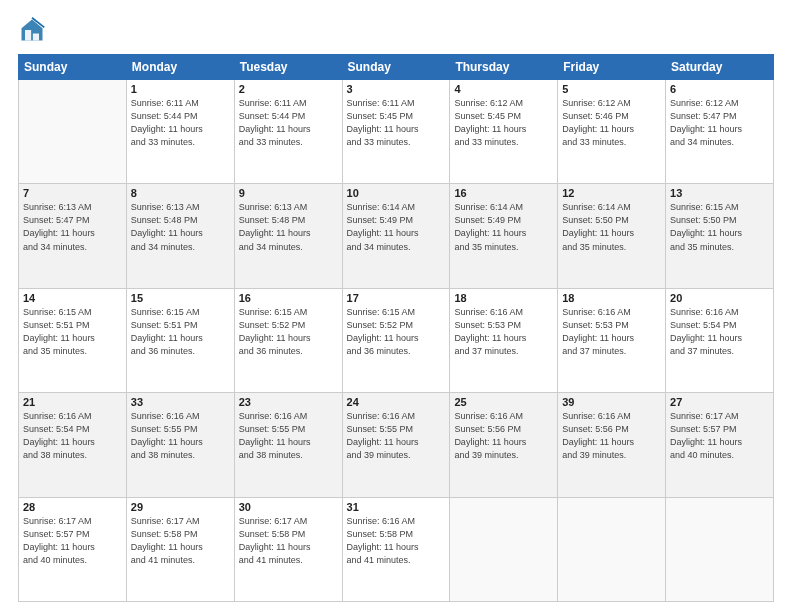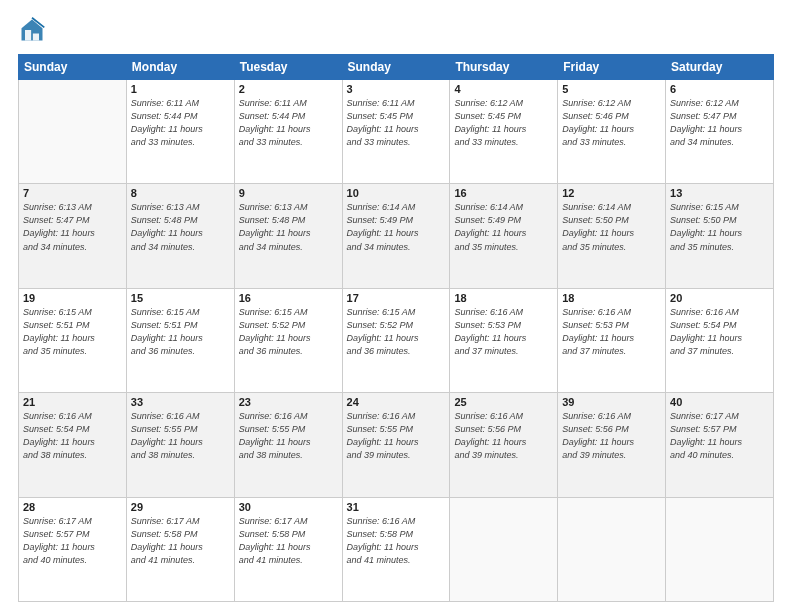--- a/index.html
+++ b/index.html
@@ -84,21 +84,20 @@
       font-size: 11px;
       font-weight: bold;
       color: #222;
       display: block;
       margin-bottom: 2px;
     }
     .day-info {
       font-size: 9px;
       color: #444;
       line-height: 1.45;
-      font-style: italic;
     }
     .row-shaded td {
       background: #f2f2f2;
     }
   </style>
 </head>
 <body>
 
 <div class="page">
   <div class="header">
@@ -186,21 +185,21 @@
             <span class="day-num">12</span>
             <div class="day-info">Sunrise: 6:14 AM<br>Sunset: 5:50 PM<br>Daylight: 11 hours<br>and 35 minutes.</div>
           </td>
           <td>
             <span class="day-num">13</span>
             <div class="day-info">Sunrise: 6:15 AM<br>Sunset: 5:50 PM<br>Daylight: 11 hours<br>and 35 minutes.</div>
           </td>
         </tr>
         <tr>
           <td>
-            <span class="day-num">19</span>
+            <span class="day-num">14</span>
             <div class="day-info">Sunrise: 6:15 AM<br>Sunset: 5:51 PM<br>Daylight: 11 hours<br>and 35 minutes.</div>
           </td>
           <td>
             <span class="day-num">15</span>
             <div class="day-info">Sunrise: 6:15 AM<br>Sunset: 5:51 PM<br>Daylight: 11 hours<br>and 36 minutes.</div>
           </td>
           <td>
             <span class="day-num">16</span>
             <div class="day-info">Sunrise: 6:15 AM<br>Sunset: 5:52 PM<br>Daylight: 11 hours<br>and 36 minutes.</div>
           </td>
@@ -240,21 +239,21 @@
           </td>
           <td>
             <span class="day-num">25</span>
             <div class="day-info">Sunrise: 6:16 AM<br>Sunset: 5:56 PM<br>Daylight: 11 hours<br>and 39 minutes.</div>
           </td>
           <td>
             <span class="day-num">39</span>
             <div class="day-info">Sunrise: 6:16 AM<br>Sunset: 5:56 PM<br>Daylight: 11 hours<br>and 39 minutes.</div>
           </td>
           <td>
-            <span class="day-num">40</span>
+            <span class="day-num">27</span>
             <div class="day-info">Sunrise: 6:17 AM<br>Sunset: 5:57 PM<br>Daylight: 11 hours<br>and 40 minutes.</div>
           </td>
         </tr>
         <tr>
           <td>
             <span class="day-num">28</span>
             <div class="day-info">Sunrise: 6:17 AM<br>Sunset: 5:57 PM<br>Daylight: 11 hours<br>and 40 minutes.</div>
           </td>
           <td>
             <span class="day-num">29</span>

